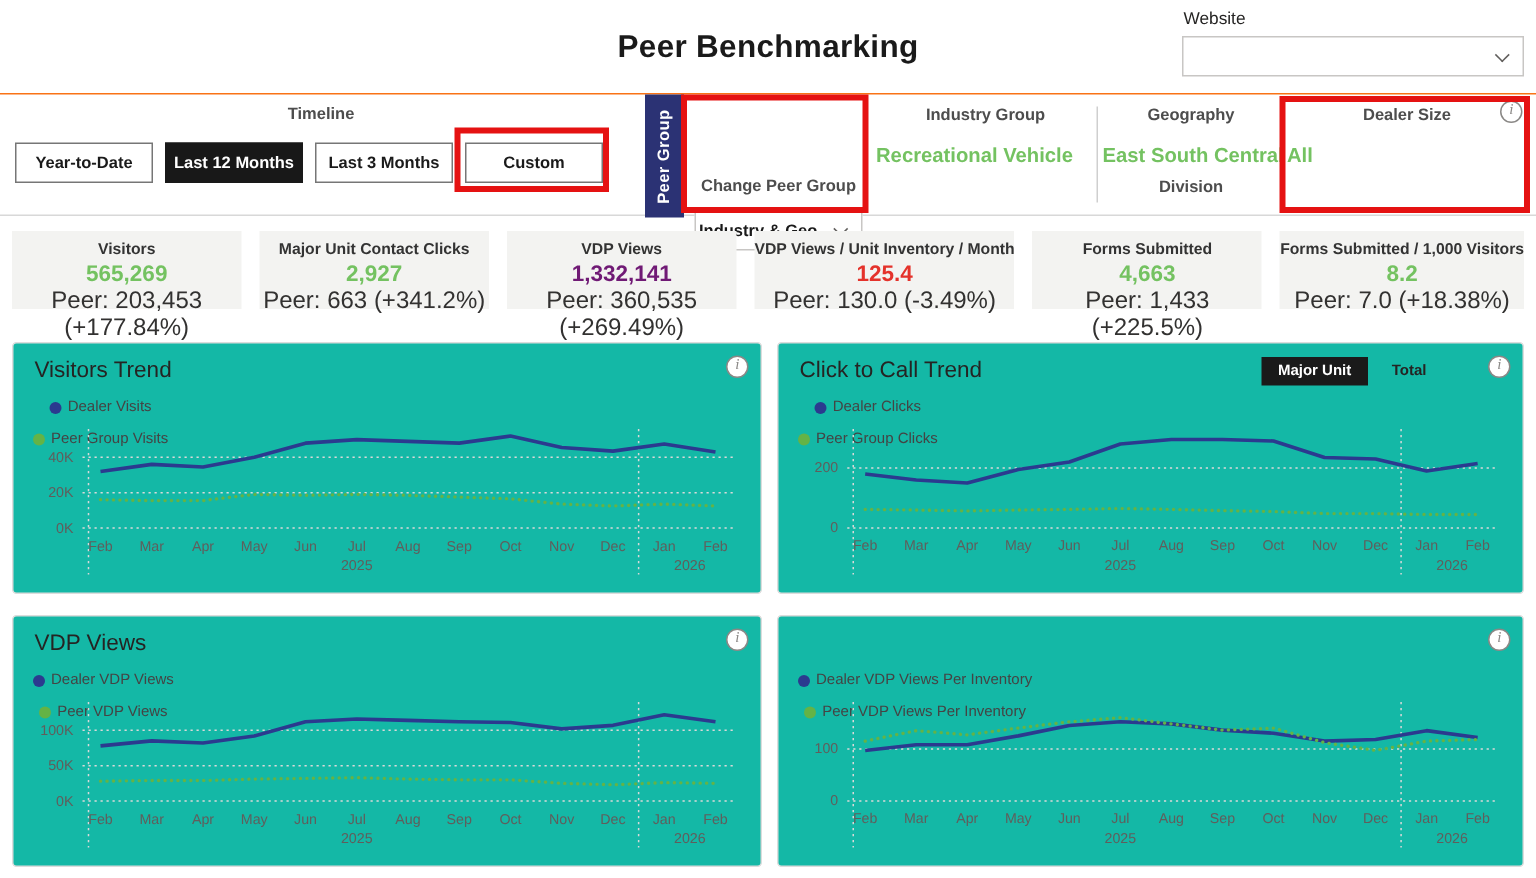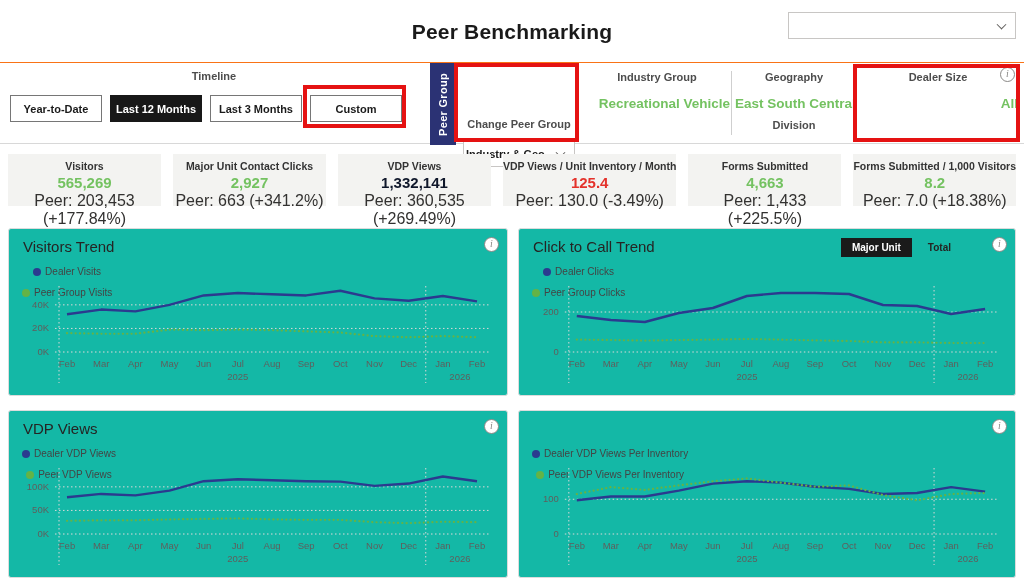--- a/index.html
+++ b/index.html
@@ -37,21 +37,21 @@
   .cpg-section { position:absolute; left:458px; top:0; width:122px; height:82px;margin-top:48px; }
   .cpg-section .sec-label { margin-top:7px; }
   .cpg-select { position:absolute; left:5px; top:30px; width:112px; height:26px; }
   .cpg-select .sel-val { font-size:11px; font-weight:700; color:#1a1a1a; white-space:nowrap; }
   .n-count { position:absolute; left:0; right:0; top:60px; text-align:center;
              font-size:11px; font-weight:700; color:#5faf46; }
   .ig-section { position:absolute; left:584px; top:0; width:146px; height:82px; }
   .geo-section { position:absolute; left:735px; top:0; width:118px; height:82px; }
   .ds-section { position:absolute; left:858px; top:0; width:160px; height:82px; }
   .ig-section .sec-label, .geo-section .sec-label, .ds-section .sec-label { margin-top:8px; }
-  .filter-value { position:absolute; left:0; right:0; top:33px; text-align:right;
+  .filter-value { position:absolute; left:0; right:0; top:33px; text-align:left;
                   font-size:13.5px; font-weight:700; color:#74c261; white-space:nowrap; }
   .filter-sub { position:absolute; left:0; right:0; top:56px; text-align:center;
                 font-size:11px; font-weight:600; color:#4d4d4d; }
   .vdiv { position:absolute; top:8px; width:1px; height:64px; background:#cfcfcf; }
   .info-icon { width:15px; height:15px; border:1.2px solid #8a8886; border-radius:50%;
                color:#8a8886; font-family:"Liberation Serif", serif; font-style:italic;
                font-size:10px; line-height:12.5px; text-align:center; cursor:pointer;
                background:#fff; }
   .ds-info { position:absolute; right:3px; top:4px; }
 
@@ -89,20 +89,21 @@
   .anno-ds     { left:853px; top:64px;  width:167px; height:78px; }
 </style>
 </head>
 <body>
 
 <div class="page">
 
   <div class="page-title">Peer Benchmarking</div>
 
   <div class="website-box">
+    <div class="website-label">Website</div>
     <div class="select website-select">
       <span></span>
       <span class="chevron"></span>
     </div>
   </div>
 
   <div class="filter-bar">
 
     <div class="tl-section">
       <div class="sec-label">Timeline</div>
@@ -155,21 +156,21 @@
         <div class="kpi-value" style="color: rgb(116, 194, 97);">565,269</div>
         <div class="kpi-peer">Peer: 203,453 (+177.84%)</div>
       </div>
       <div class="kpi-card">
         <div class="kpi-title">Major Unit Contact Clicks</div>
         <div class="kpi-value" style="color: rgb(116, 194, 97);">2,927</div>
         <div class="kpi-peer">Peer: 663 (+341.2%)</div>
       </div>
       <div class="kpi-card">
         <div class="kpi-title">VDP Views</div>
-        <div class="kpi-value" style="color: #0f172a;">1,332,141</div>
+        <div class="kpi-value" style="color: #701a75;">1,332,141</div>
         <div class="kpi-peer">Peer: 360,535 (+269.49%)</div>
       </div>
       <div class="kpi-card">
         <div class="kpi-title">VDP Views / Unit Inventory / Month</div>
         <div class="kpi-value" style="color: rgb(228, 50, 43);">125.4</div>
         <div class="kpi-peer">Peer: 130.0 (-3.49%)</div>
       </div>
       <div class="kpi-card">
         <div class="kpi-title">Forms Submitted</div>
         <div class="kpi-value" style="color: rgb(116, 194, 97);">4,663</div>

